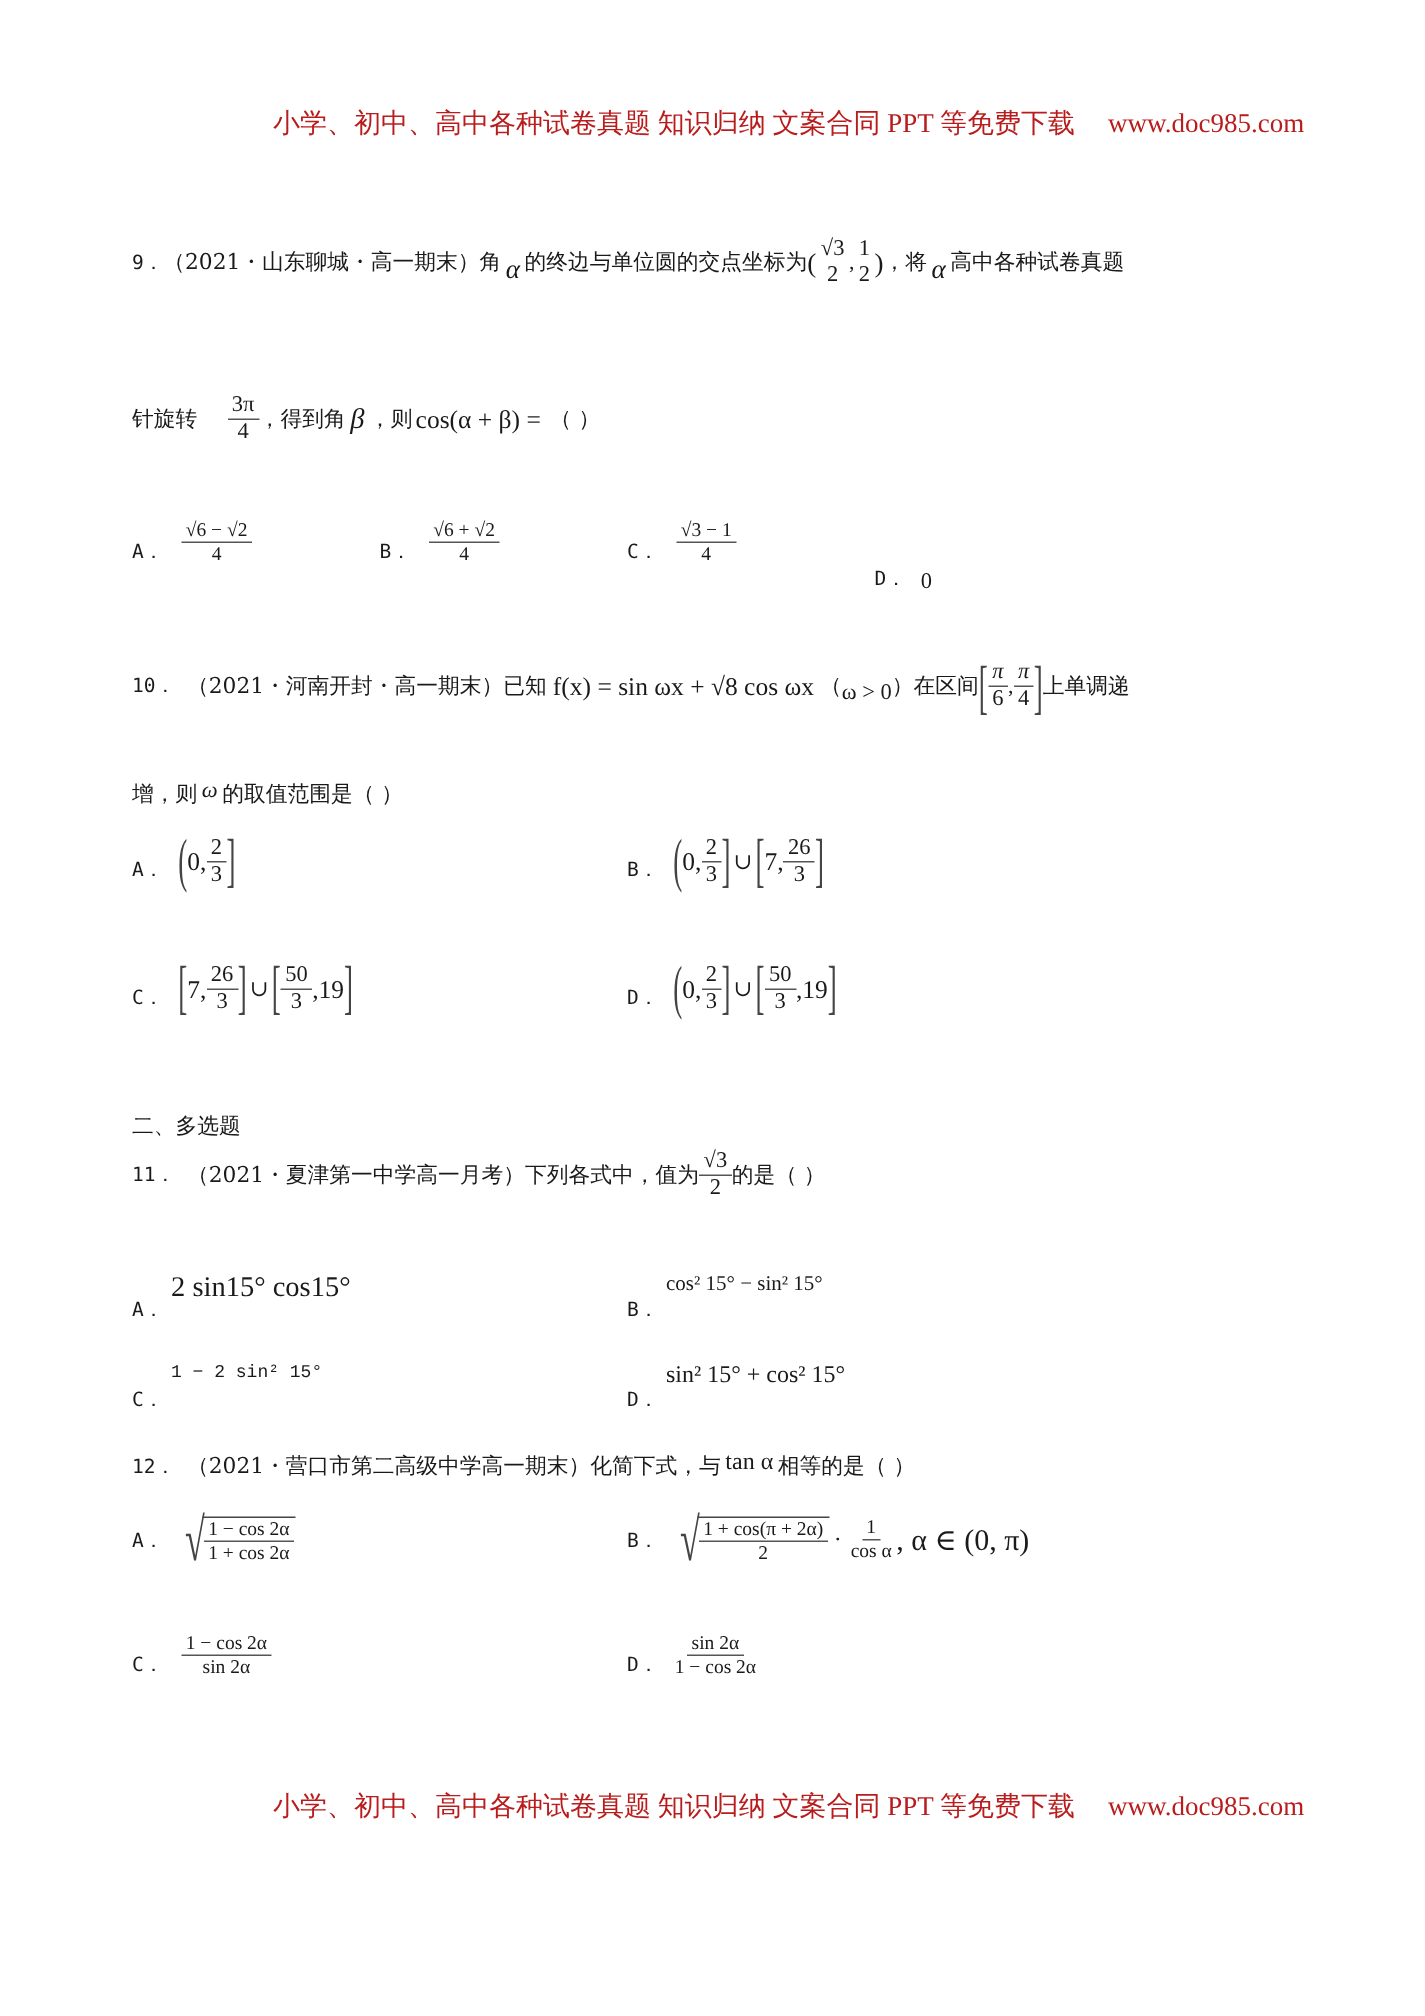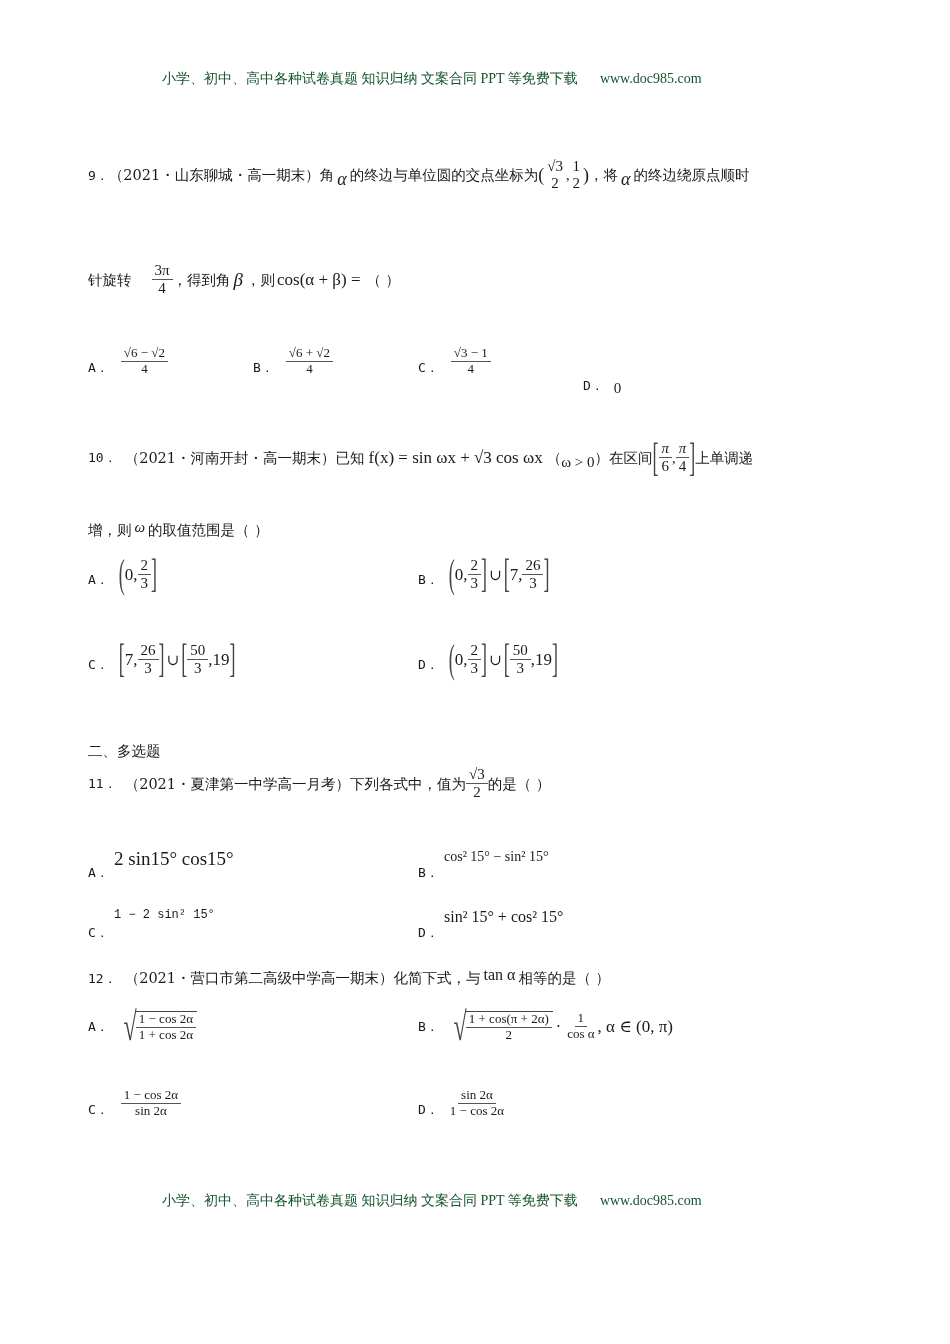--- a/index.html
+++ b/index.html
@@ -1,19 +1,19 @@
 <!DOCTYPE html>
 <html><head>
 <meta charset="utf-8">
 <style>
   * { margin:0; padding:0; box-sizing:border-box; }
   html, body { width:950px; height:1344px; background:#ffffff; }
   body { position:relative; font-family:"DejaVu Serif","Liberation Serif",serif; color:#1a1a1a; overflow:hidden; }
   .abs { position:absolute; }
-  .hdr { font-size:14px; white-space:nowrap; color:#14532d; font-family:"Liberation Serif","DejaVu Serif",serif; }
+  .hdr { font-size:18px; white-space:nowrap; color:#b91c1c; font-family:"Liberation Serif","DejaVu Serif",serif;margin-left:20px; }
   .hdr .url { margin-left:22px; }
   .txt { font-size:14.5px; white-space:nowrap; line-height:1; }
   .mono { font-family:"DejaVu Sans Mono","Liberation Mono",monospace; font-size:13px; }
   .math { font-family:"Liberation Serif","DejaVu Serif",serif; font-style:normal; }
   .it { font-style:italic; font-family:"Liberation Serif",serif; }
   .frac { display:inline-flex; flex-direction:column; align-items:center; vertical-align:middle; font-family:"Liberation Serif",serif; font-size:13px; line-height:1.15; }
   .frac .num { padding:0 3px; border-bottom:1.2px solid #555; }
   .frac .den { padding:0 3px; }
   .frac.sm { font-size:15px; }
   .br { font-family:"Liberation Serif",serif; font-weight:300; color:#444; display:inline-block; vertical-align:middle; transform:scaleY(2.2); font-size:18px; }
@@ -39,21 +39,21 @@
       <span class="den">2</span>
     </span>
   <span class="math">,</span>
   <span class="frac sm">
       <span class="num" style="border-bottom:none;">1</span>
       <span class="den">2</span>
     </span>
   <span class="math" style="font-size:18px;">)</span>
   <span>，将</span>
   <span class="it" style="font-size:18px; margin:0 3px; position:relative; top:4px;">α</span>
-  <span>的终边绕原点顺时</span>
+  <span>高中各种试卷真题</span>
 </div>
 
 <div class="abs txt" style="left:88px; top:262px; display:flex; align-items:center;">
   <span>针旋转</span>
   <span class="frac sm" style="margin-left:20px;">
       <span class="num">3π</span>
       <span class="den">4</span>
     </span>
   <span>，得到角</span>
   <span class="it" style="font-size:19px; margin:0 3px;">β</span>
@@ -85,21 +85,21 @@
 </div>
 <div class="abs" style="left:583px; top:374px; display:flex; align-items:center;">
   <span class="opt">D．</span>
   <span class="math" style="margin-left:10px; font-size:15px; margin-top:6px;">0</span>
 </div>
 
 <div class="abs txt" style="left:88px; top:440px; display:flex; align-items:center;">
   <span class="mono">10．</span>
   <span style="margin-left:8px;text-align:right;">（2021・河南开封・高一期末）</span>
   <span>已知</span>
-  <span class="math" style="font-size:17px; margin:0 4px;">f(x) = sin ωx + √3 cos ωx</span>
+  <span class="math" style="font-size:17px; margin:0 4px;">f(x) = sin ωx + √8 cos ωx</span>
   <span>（</span>
   <span class="math" style="font-size:15px; position:relative; top:5px;">ω &gt; 0</span>
   <span>）</span>
   <span>在区间</span>
   <span class="br">[</span>
   <span class="frac sm">
       <span class="num it">π</span>
       <span class="den">6</span>
     </span>
   <span class="math">,</span>
@@ -233,21 +233,21 @@
   <span class="math" style="font-size:40px; font-weight:100; margin-left:10px; color:#444; transform:scaleX(0.6);">√</span>
   <span class="frac ov" style="margin-left:-6px;">
       <span class="num">1 + cos(π + 2α)</span>
       <span class="den">2</span>
     </span>
   <span class="math" style="font-size:16px; margin:0 3px;">·</span>
   <span class="frac">
       <span class="num">1</span>
       <span class="den">cos α</span>
     </span>
-  <span class="math" style="font-size:17px;text-align:center;">, α ∈ (0, π)</span>
+  <span class="math" style="font-size:20px;text-align:center;">, α ∈ (0, π)</span>
 </div>
 <div class="abs" style="left:88px; top:1087px; display:flex; align-items:center;">
   <span class="opt" style="margin-top:14px;">C．</span>
   <span class="frac" style="margin-left:12px;">
       <span class="num">1 − cos 2α</span>
       <span class="den">sin 2α</span>
     </span>
 </div>
 <div class="abs" style="left:418px; top:1087px; display:flex; align-items:center;">
   <span class="opt" style="margin-top:14px;">D．</span>

